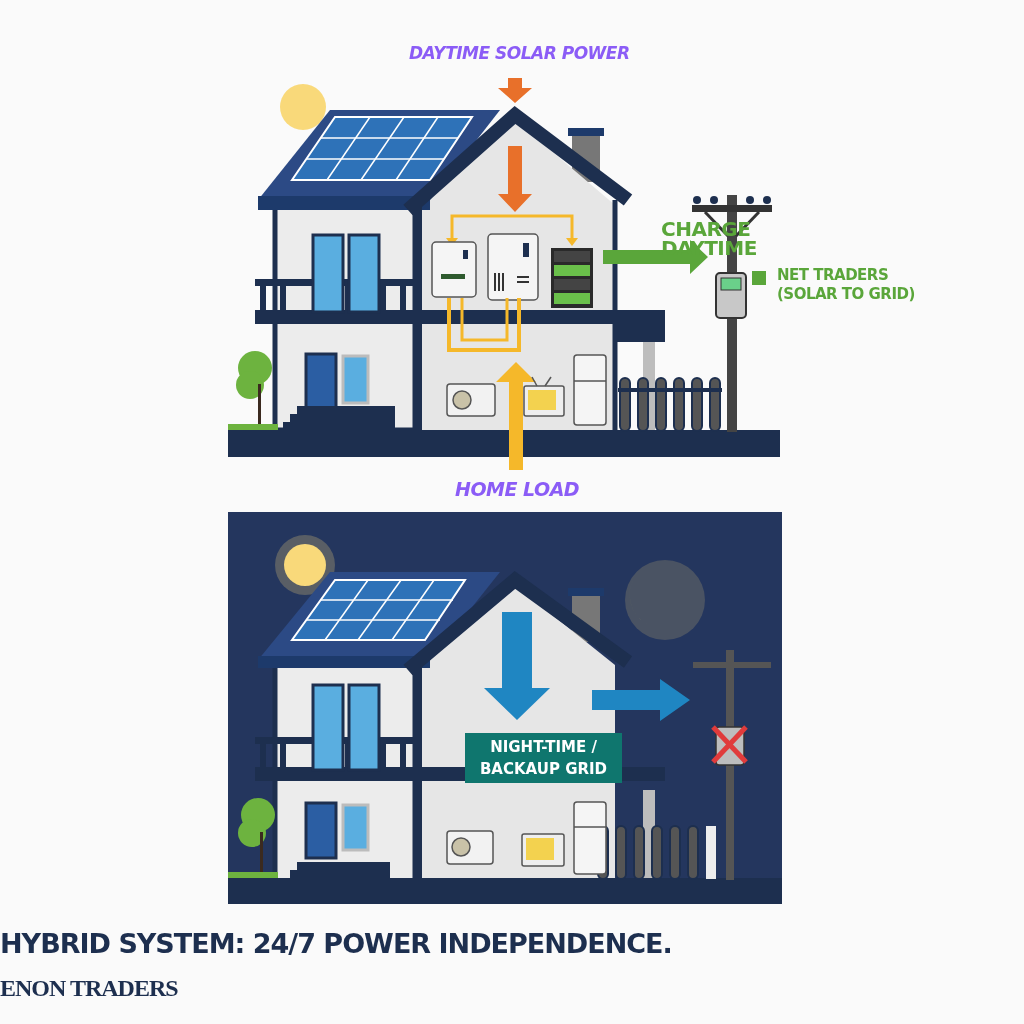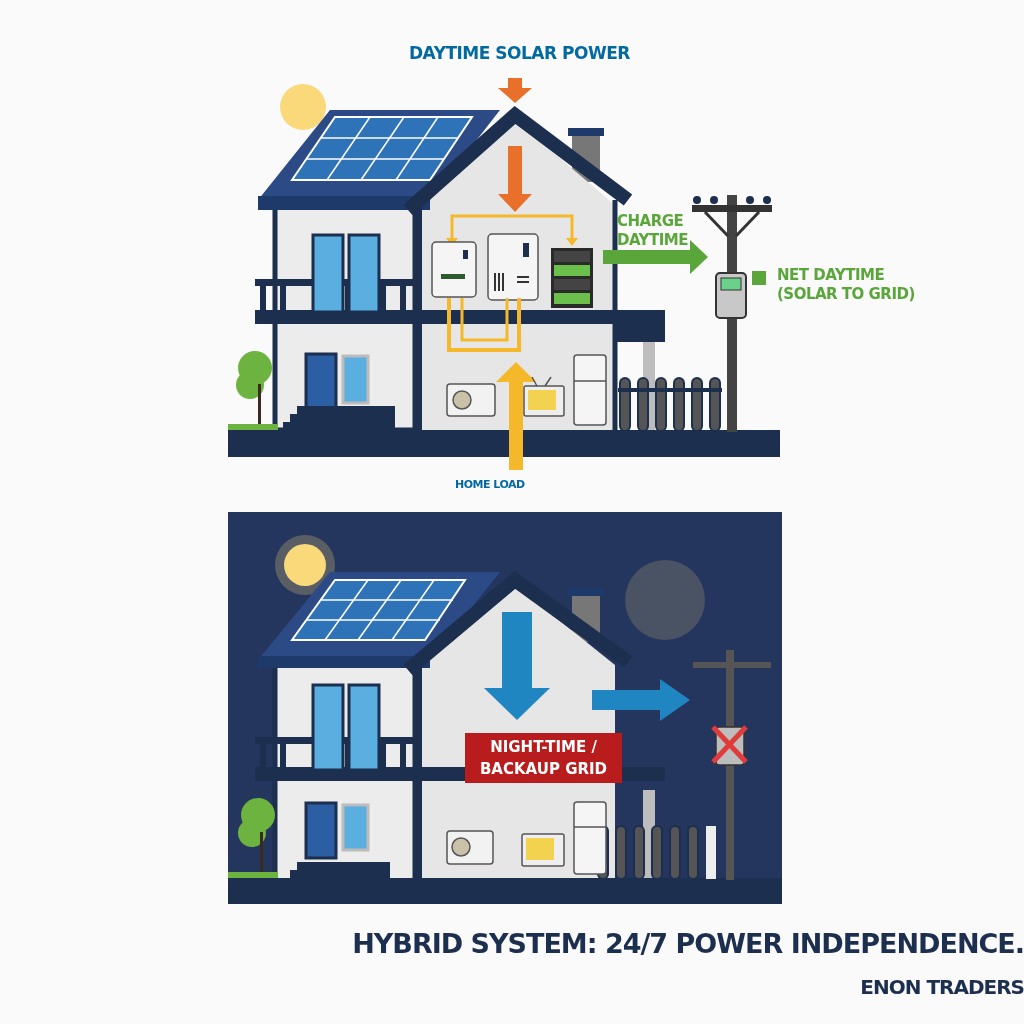--- a/index.html
+++ b/index.html
@@ -1,23 +1,23 @@
 <!DOCTYPE html>
 <html><head>
   <meta charset="utf-8">
   <style>
     html, body { margin:0; padding:0; }
     body { width:1024px; height:1024px; background:#fafafa; position:relative; overflow:hidden; font-family:"Liberation Sans", sans-serif; }
     .abs { position:absolute; }
     .lbl { position:absolute; font-family:"DejaVu Sans", sans-serif; font-weight:bold; white-space:nowrap; letter-spacing:-0.5px; }
-    .orange { color:#0369a1; }
+    .orange { color:#8b5cf6;font-style:italic; }
     .green { color:#5aa63a; }
     svg { position:absolute; left:0; top:0; }
-    .night-label { position:absolute; left:465px; top:733px; width:157px; height:50px; background:#b91c1c; color:#fff; font-family:"DejaVu Sans", sans-serif; font-weight:bold; font-size:15px; line-height:22px; text-align:center; padding-top:3px; box-sizing:border-box; }
-    .footer-title { position:absolute; left:0; width:1024px; text-align:right; font-family:"DejaVu Sans", sans-serif; font-weight:bold; color:#1d2f4f; letter-spacing:-1px; }
+    .night-label { position:absolute; left:465px; top:733px; width:157px; height:50px; background:#0f766e; color:#fff; font-family:"DejaVu Sans", sans-serif; font-weight:bold; font-size:15px; line-height:22px; text-align:center; padding-top:3px; box-sizing:border-box; }
+    .footer-title { position:absolute; left:0; width:1024px; text-align:left; font-family:"DejaVu Sans", sans-serif; font-weight:bold; color:#1d2f4f; letter-spacing:-1px; }
   </style>
 </head>
 <body>
 
 <div class="abs" style="left:0;top:0;width:1024px;height:500px;">
   <svg width="1024" height="500" viewBox="0 0 1024 500">
 
     <circle cx="303" cy="107" r="23" fill="#f9d97a"></circle>
 
     <rect x="572" y="132" width="28" height="50" fill="#777"></rect>
@@ -146,29 +146,29 @@
       <line x1="545" y1="386" x2="551" y2="377" stroke="#555" stroke-width="1.5"></line>
     </g>
     <g>
       <rect x="574" y="355" width="32" height="70" rx="3" fill="#f5f5f5" stroke="#555" stroke-width="1.5"></rect>
       <line x1="574" y1="381" x2="606" y2="381" stroke="#555" stroke-width="1.5"></line>
     </g>
   </svg>
 </div>
 
 <div class="lbl orange" style="left:409px;top:43px;font-size:17px;">DAYTIME SOLAR POWER</div>
-<div class="lbl green" style="left:617px;top:212px;font-size:15px;line-height:19px;">
+<div class="lbl green" style="left:617px;top:220px;font-size:20px;line-height:19px;padding-left:44px;">
   <div>CHARGE</div>
   <div>DAYTIME</div>
 </div>
 <div class="lbl green" style="left:777px;top:266px;font-size:15px;line-height:19px;">
-  <div>NET DAYTIME</div>
+  <div>NET TRADERS</div>
   <div>(SOLAR TO GRID)</div>
 </div>
-<div class="lbl orange" style="left:455px;top:478px;font-size:11px;">HOME LOAD</div>
+<div class="lbl orange" style="left:455px;top:478px;font-size:19px;">HOME LOAD</div>
 
 <div class="abs" style="left:228px;top:512px;width:554px;height:392px;background:#24365e;overflow:hidden;">
   <svg width="554" height="392" viewBox="228 512 554 392">
     <circle cx="305" cy="565" r="30" fill="#f9d97a" opacity="0.25"></circle>
     <circle cx="305" cy="565" r="21" fill="#f9d97a"></circle>
     <g>
       <circle cx="665" cy="600" r="40" fill="#f9d97a" opacity="0.18"></circle>
       <path d="M 638 572 A 34 34 0 1 0 690 617 A 28 28 0 1 1 638 572 Z" fill="#f9d97a"></path>
     </g>
     <rect x="572" y="592" width="28" height="50" fill="#777"></rect>
@@ -243,13 +243,13 @@
     </g>
   </svg>
 </div>
 
 <div class="night-label">
   <div>NIGHT-TIME /</div>
   <div>BACKAUP GRID</div>
 </div>
 
 <div class="footer-title" style="top:928px;font-size:27px;">HYBRID SYSTEM: 24/7 POWER INDEPENDENCE.</div>
-<div class="footer-title" style="top:975px;font-size:20px;">ENON TRADERS</div>
+<div class="footer-title" style="top:975px;font-size:24px;font-family:Liberation Serif, serif;">ENON TRADERS</div>
 
 </body></html>

